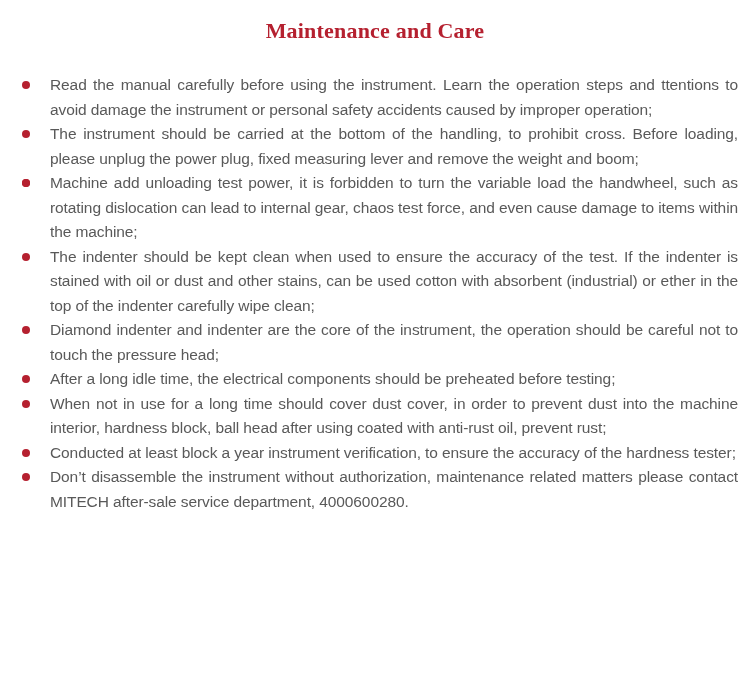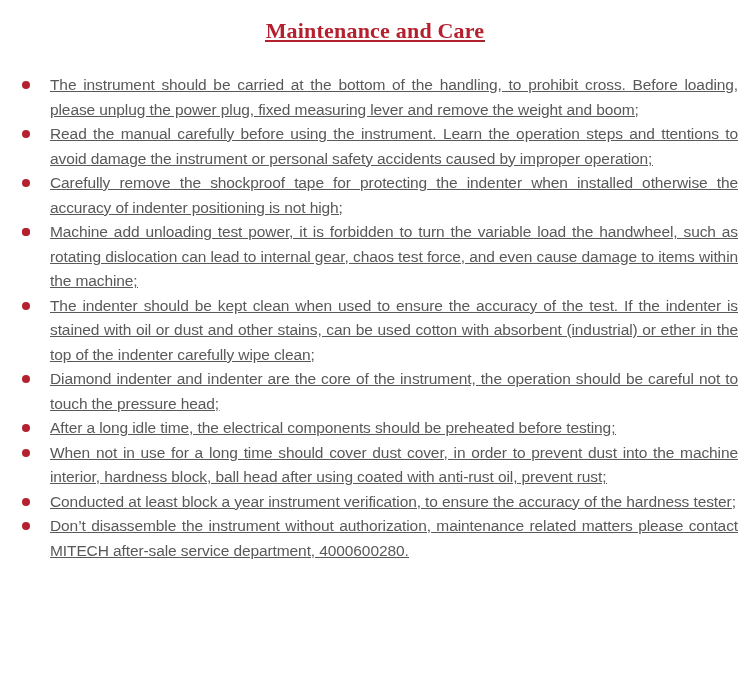--- a/index.html
+++ b/index.html
@@ -1,20 +1,20 @@
 <!DOCTYPE html>
 <html style="--accent: #b5202f; --body-text: #595959; --page-bg: #ffffff;"><head>
 <meta charset="utf-8">
 <style>
   :root {
     --accent: #b5202f;
     --body-text: #595959;
     --page-bg: #ffffff;
   }
-  * { box-sizing: border-box; text-decoration: underline; }
+  * { box-sizing: border-box; }
   html, body { margin: 0; padding: 0; }
   body {
     width: 750px;
     height: 674px;
     background: var(--page-bg);
     font-family: "Liberation Sans", sans-serif;
     overflow: hidden;
   }
   .page {
     width: 750px;
@@ -57,32 +57,28 @@
 </head>
 <body>
 
 <div class="page">
   <h1 class="page-title">Maintenance and Care</h1>
 
   <div class="maintenance-list">
 
       <div class="list-item">
         <span class="bullet"></span>
-        <span>The instrument should be carried at the bottom of the handling, to prohibit cross. Before loading, please unplug the power plug, fixed measuring lever and remove the weight and boom;</span>
-      </div>
-
-      <div class="list-item">
-        <span class="bullet"></span>
         <span>Read the manual carefully before using the instrument. Learn the operation steps and ttentions to avoid damage the instrument or personal safety accidents caused by improper operation;</span>
       </div>
 
       <div class="list-item">
         <span class="bullet"></span>
-        <span>Carefully remove the shockproof tape for protecting the indenter when installed otherwise the accuracy of indenter positioning is not high;</span>
+        <span>The instrument should be carried at the bottom of the handling, to prohibit cross. Before loading, please unplug the power plug, fixed measuring lever and remove the weight and boom;</span>
       </div>
+
 
       <div class="list-item">
         <span class="bullet"></span>
       </div>
 
       <div class="list-item">
         <span class="bullet"></span>
         <span>Machine add unloading test power, it is forbidden to turn the variable load the handwheel, such as rotating dislocation can lead to internal gear, chaos test force, and even cause damage to items within the machine;</span>
       </div>
 

